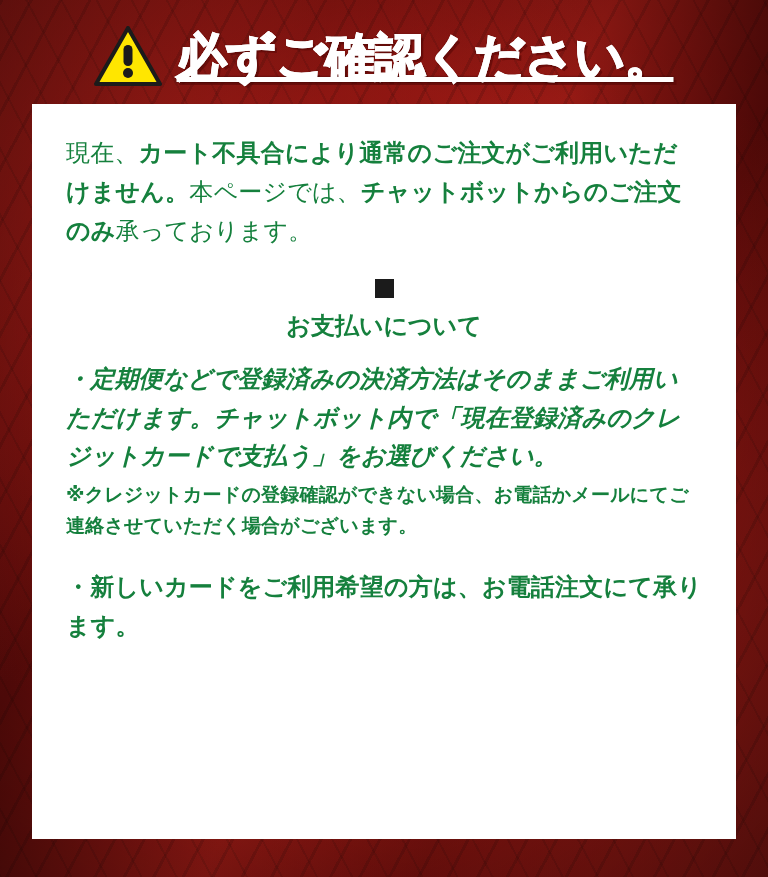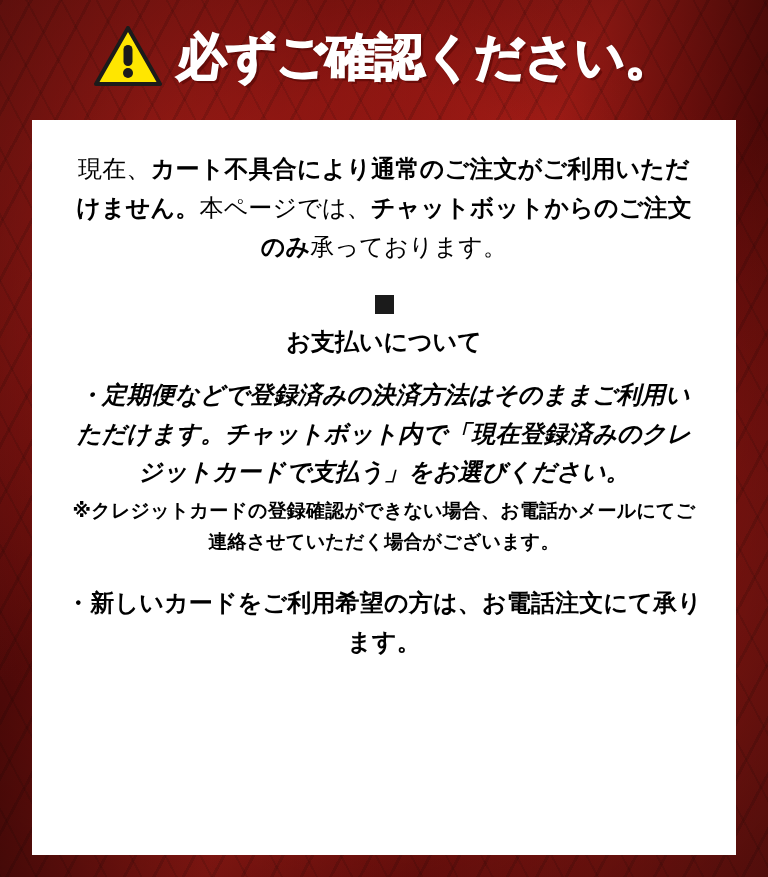--- a/index.html
+++ b/index.html
@@ -61,34 +61,34 @@
   .header-title {
     color: #ffffff;
     font-size: 50px;
     font-weight: 700;
     letter-spacing: -1px;
     line-height: 1;
     white-space: nowrap;
     text-shadow:
       0 0 2px rgba(0,0,0,0.55),
       3px 3px 0 rgba(90,8,6,0.65);
+    text-decoration: underline;
     -webkit-text-stroke: 1.5px #ffffff;
   }
 
   
   .panel {
     position: relative;
     z-index: 3;
-    margin: 16px 32px;
+    margin: 0 32px;
     background: #ffffff;
     padding: 30px 34px 36px 34px;
     box-sizing: border-box;
     height: 735px;
-    color: #000000;
-    text-align: center;
+    color: #15803d;
   }
   .para {
     font-size: 24px;
     line-height: 1.62;
     margin: 0 0 6px 0;
     letter-spacing: 0.2px;
   }
   .b {
     font-weight: 700;
   }

